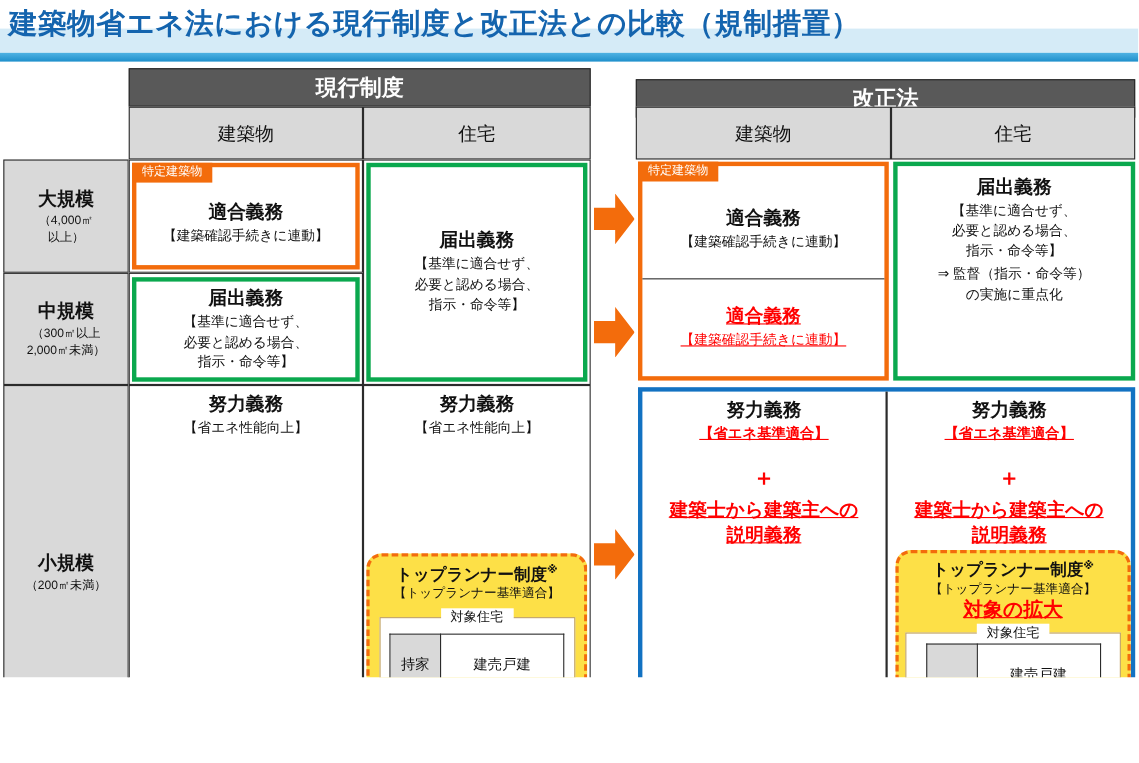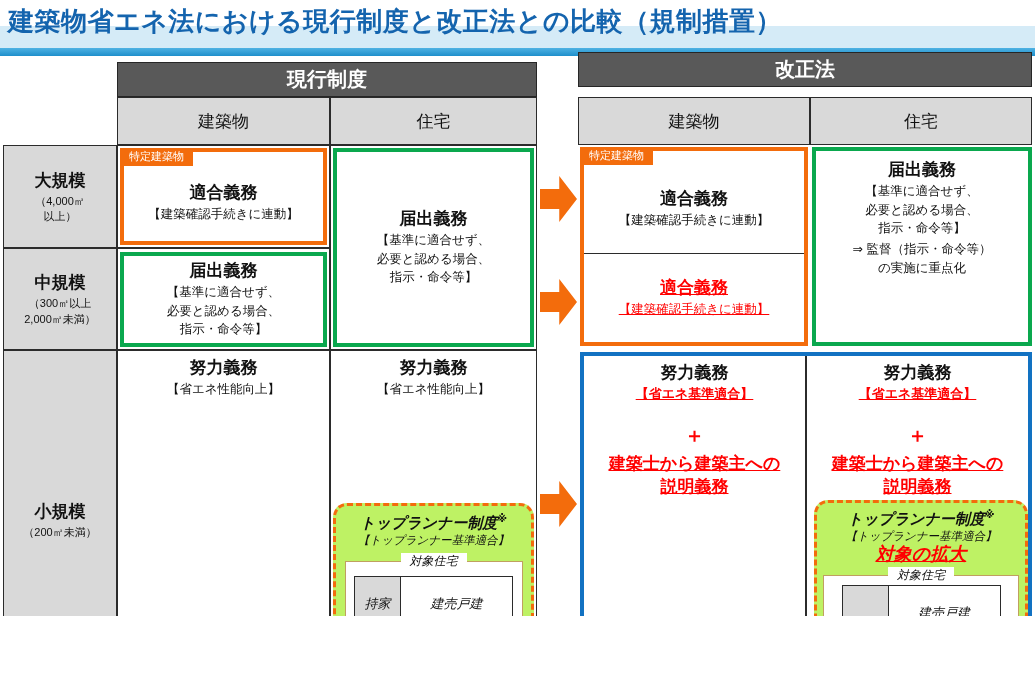--- a/index.html
+++ b/index.html
@@ -26,21 +26,21 @@
        display:flex;align-items:center;justify-content:center;border:1.5px solid #262626;}
   .sub{background:var(--cell-gray);font-size:17px;display:flex;align-items:center;justify-content:center;border:1.5px solid var(--line);}
   .cell{border:1.5px solid var(--line);background:#fff;}
   .rowlab{background:var(--cell-gray);border:1.5px solid var(--line);
           display:flex;flex-direction:column;align-items:center;justify-content:center;text-align:center;}
   .rowlab .nm{font-size:17px;font-weight:bold;}
   .rowlab .dt{font-size:11px;margin-top:2px;line-height:1.4;}
   .obox{border:4px solid var(--orange);background:#fff;}
   .gbox{border:4px solid var(--green);background:#fff;}
   .bbox{border:4px solid var(--blue);background:#fff;}
-  .dashed{border:3px dashed var(--orange);border-radius:14px;background:#bef264;text-align:center;font-style:italic;}
+  .dashed{border:3px dashed var(--orange);border-radius:14px;background:#fde047;text-align:center;}
   .badge{position:absolute;top:-4px;left:-4px;background:var(--orange);color:#fff;font-size:11px;padding:3px 9px 4px;line-height:1;}
   .cc{display:flex;flex-direction:column;align-items:center;justify-content:center;text-align:center;}
   .t17{font-size:17px;font-weight:bold;line-height:1.35;}
   .t12{font-size:12.5px;line-height:1.5;}
   .t11{font-size:11.5px;line-height:1.4;}
   .ml{white-space:pre-line;}
   .red{color:var(--red);}
   .u{text-decoration:underline;}
   .plus{font-size:20px;font-weight:bold;color:var(--red);line-height:1;}
   .arrow{background:var(--orange);clip-path:polygon(0 28%,52% 28%,52% 0,100% 50%,52% 100%,52% 72%,0 72%);}
@@ -133,21 +133,21 @@
         </tr>
       </tbody>
         </table>
     </div>
   </div>
 
   <div class="abs arrow" style="left:540px;top:176px;width:37px;height:46px"></div>
   <div class="abs arrow" style="left:540px;top:279px;width:37px;height:46px"></div>
   <div class="abs arrow" style="left:540px;top:481px;width:37px;height:46px"></div>
 
-  <div class="abs hdr" style="left:578px;top:52px;width:454px;height:35px">改正法</div>
+  <div class="abs hdr" style="left:578px;top:72px;width:454px;height:35px">改正法</div>
   <div class="abs sub" style="left:578px;top:97px;width:232px;height:48px">建築物</div>
   <div class="abs sub" style="left:810px;top:97px;width:222px;height:48px">住宅</div>
 
   <div class="abs obox" style="left:580px;top:147px;width:228px;height:199px;display:flex;flex-direction:column">
     <div class="badge">特定建築物</div>
     <div class="cc" style="flex:1;padding-top:14px">
       <div class="t17">適合義務</div>
       <div class="t12">【建築確認手続きに連動】</div>
     </div>
     <div class="divider-h"></div>

